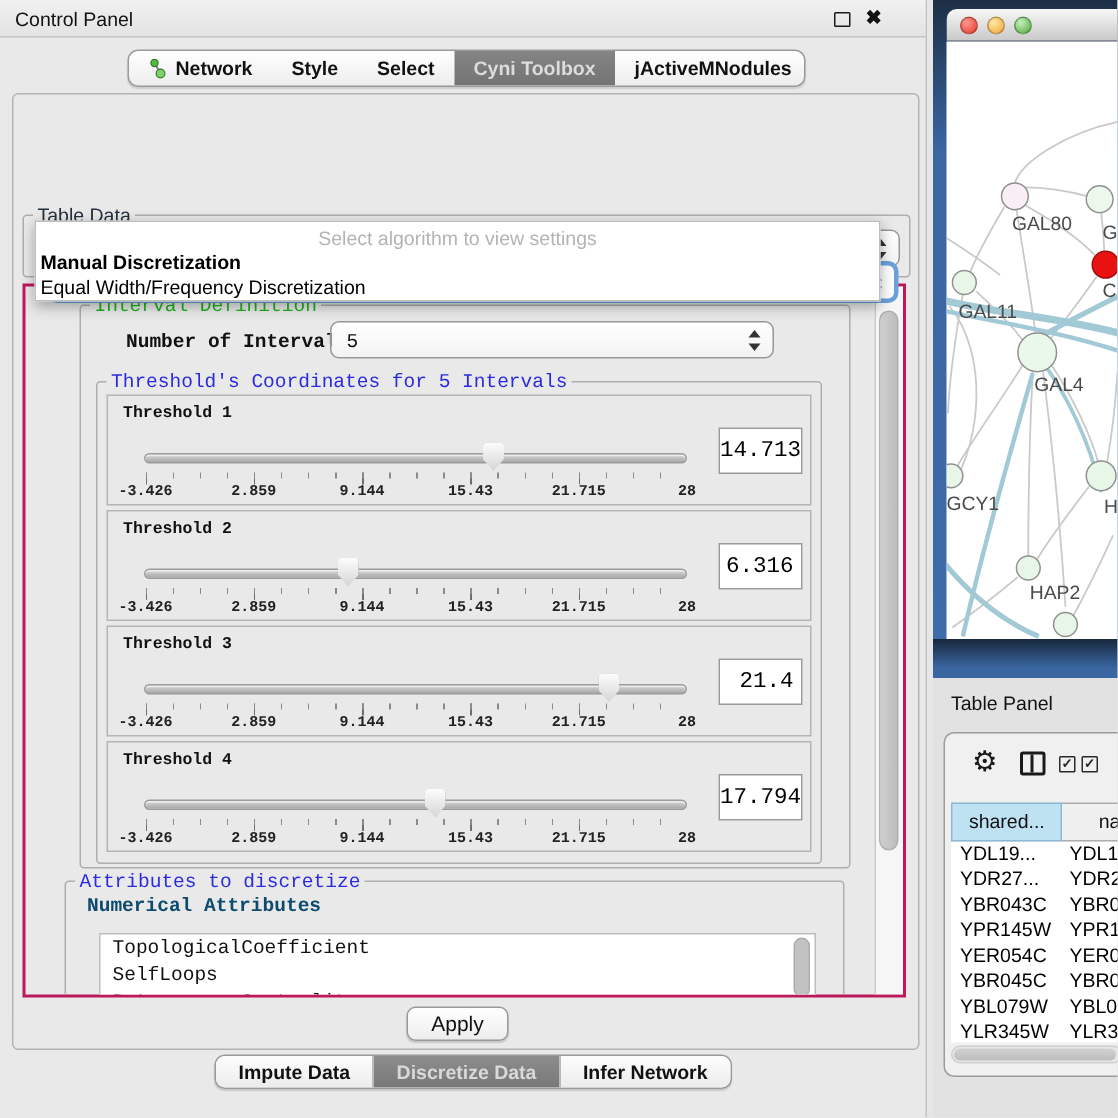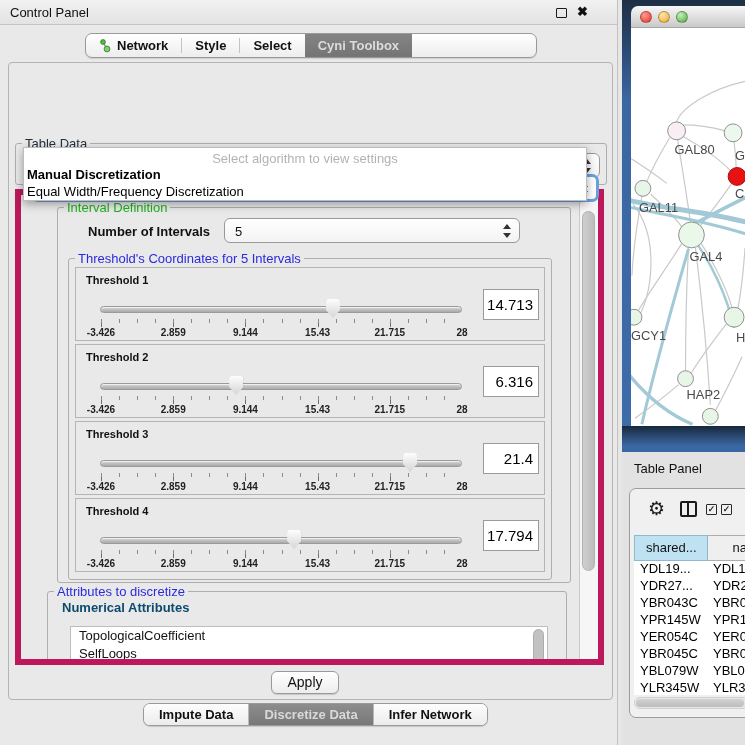--- a/index.html
+++ b/index.html
@@ -36,21 +36,21 @@
   
   .focused-combo { position:absolute; left:22px; top:111px; width:568px; height:28px; border:3px solid #6aa1dc; border-radius:7px; background:#fff; z-index:5; }
 
   
   .popup { position:absolute; left:14px; top:84px; width:564px; height:54px; background:#fff; border:1px solid #bdbdbd; box-shadow:0 3px 9px rgba(0,0,0,.35); z-index:10; }
   .popup-hint { position:absolute; top:3px; width:100%; text-align:center; font-size:13px; color:#b3b3b3; }
   .popup-opt1 { position:absolute; top:19px; left:3px; font-size:13px; font-weight:bold; color:#000; }
   .popup-opt2 { position:absolute; top:36px; left:3px; font-size:13px; color:#000; }
 
   
-  .scrollpane { position:absolute; left:6px; top:126px; width:589px; height:476px; border:6px solid #be185d; background:#e9e9e9; overflow:hidden; }
+  .scrollpane { position:absolute; left:6px; top:126px; width:589px; height:476px; border:2px solid #be185d; background:#e9e9e9; overflow:hidden;font-family:Liberation Mono, monospace; }
   .vscrollbar { position:absolute; right:0; top:0; width:19px; height:100%; background:#f6f6f6; border-left:1px solid #c9c9c9; }
   .vscrollbar .thumb { position:absolute; left:2px; width:13px; background:linear-gradient(90deg,#cfcfcf,#bdbdbd); border-radius:7px; border:1px solid #b0b0b0; }
 
   
   .title-green { color:#1db31d; }
   .title-blue { color:#2a2ae0; }
   .title-dark { color:#23303f; }
   .title-gray { color:#9a9a9a; }
 
   
@@ -135,20 +135,23 @@
       <div class="tab-divider"></div>
       <div class="tab">
           <span>Style</span>
         </div>
       <div class="tab-divider"></div>
       <div class="tab">
           <span>Select</span>
         </div>
       <div class="tab selected">
           <span>Cyni Toolbox</span>
+        </div>
+      <div class="tab">
+          <span>jActiveMNodules</span>
         </div>
     </div>
 
     <div class="main-box">
 
 
       <div class="focused-combo">
         <span class="spinner">
             <span class="up"></span>
             <span class="down"></span>

